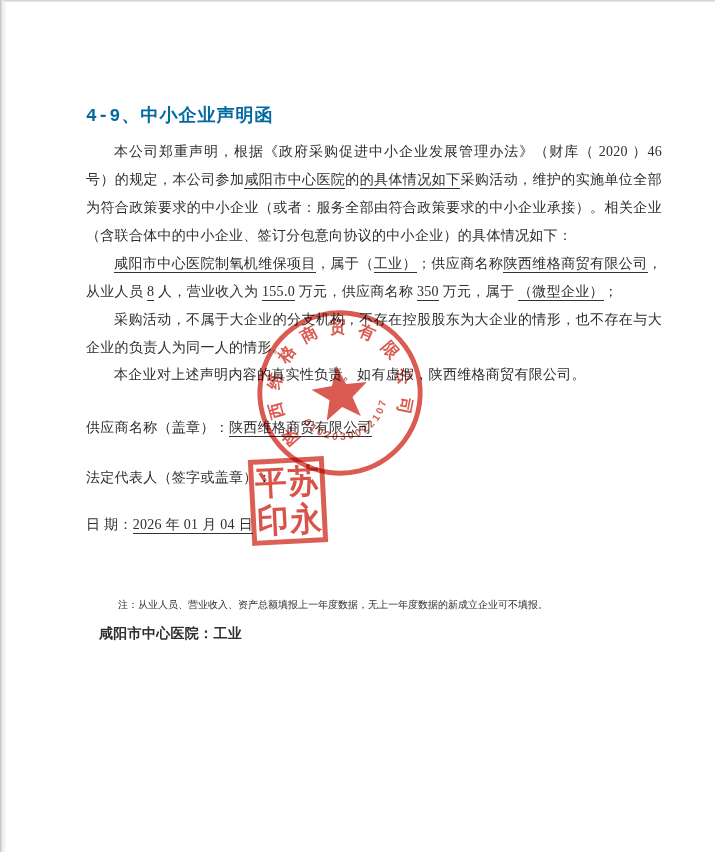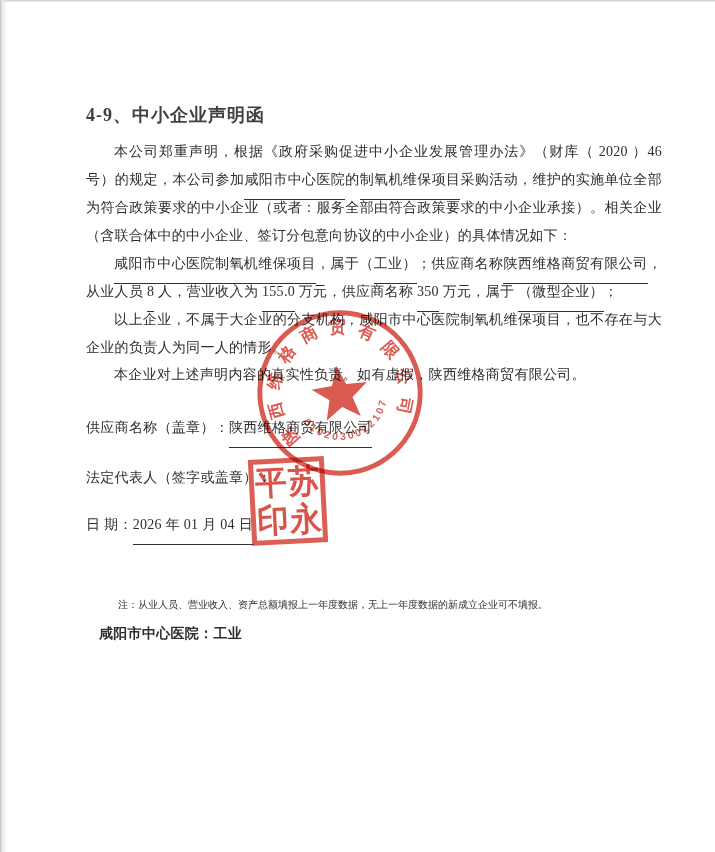--- a/index.html
+++ b/index.html
@@ -9,33 +9,33 @@
     font-family:"Liberation Serif","DejaVu Serif",serif;
     color:#2e2e2e;
   }
   .edge-top{position:absolute;left:0;top:0;width:715px;height:2px;
     background:linear-gradient(to bottom,#c7ced0,#eef1f1);}
   .edge-left{position:absolute;left:0;top:0;width:7px;height:852px;
     background:linear-gradient(to right,#bdbdbd 0px,#e9e9e9 2px,rgba(255,255,255,0) 7px);}
   .doc{position:absolute;left:86px;top:0;width:576px;}
   .title{
     position:absolute;left:0;top:103px;margin:0;
-    font-size:18px;font-weight:bold;letter-spacing:1px;color:#404040;
+    font-size:18px;font-weight:bold;letter-spacing:1px;color:#0369a1;font-family:Liberation Mono, monospace;
   }
   .para{
     position:absolute;left:0;margin:0;width:576px;
     font-size:14px;line-height:28px;text-align:justify;
     letter-spacing:.3px;
   }
   .indent{ text-indent:2em; }
   .row{
     position:absolute;left:0;margin:0;white-space:nowrap;
     font-size:14px;line-height:20px;letter-spacing:.3px;
   }
-  .u{ border-bottom:1px solid #333; padding-bottom:12px; }
+  .u{ border-bottom:1px solid #333; padding-bottom:1px; }
   .note{ font-size:10px; letter-spacing:0; }
   .bold{ font-weight:bold; }
   
   .stamp-round{
     position:absolute;left:252px;top:305px;width:176px;height:176px;
     transform:rotate(-14deg);
     mix-blend-mode:multiply;opacity:.88;z-index:5;pointer-events:none;
   }
   .stamp-square{
     position:absolute;left:250px;top:458px;width:66px;height:76px;
@@ -52,25 +52,25 @@
 </head>
 <body>
 
 <div class="edge-top"></div>
 <div class="edge-left"></div>
 
 <div class="doc">
 
   <h1 class="title">4-9、中小企业声明函</h1>
 
-  <p class="para indent" style="top:138px"><span>本公司郑重声明，根据《政府采购促进中小企业发展管理办法》（财库（ 2020 ）46 号）的规定，本公司参加</span><span class="u">咸阳市中心医院</span><span>的</span><span class="u">制氧机维保项目</span><span>采购活动，维护的实施单位全部为符合政策要求的中小企业（或者：服务全部由符合政策要求的中小企业承接）。相关企业 （含联合体中的中小企业、签订分包意向协议的中小企业）的具体情况如下：</span></p>
+  <p class="para indent" style="top:138px"><span>本公司郑重声明，根据《政府采购促进中小企业发展管理办法》（财库（ 2020 ）46 号）的规定，本公司参加</span><span class="u">咸阳市中心医院</span><span>的</span><span class="u">的具体情况如下</span><span>采购活动，维护的实施单位全部为符合政策要求的中小企业（或者：服务全部由符合政策要求的中小企业承接）。相关企业 （含联合体中的中小企业、签订分包意向协议的中小企业）的具体情况如下：</span></p>
 
   <p class="para indent" style="top:250px"><span class="u">咸阳市中心医院制氧机维保项目</span><span>，属于（</span><span class="u">工业）</span><span>；供应商名称</span><span class="u">陕西维格商贸有限公司</span><span>，从业人员 </span><span class="u">8</span><span> 人，营业收入为 </span><span class="u">155.0</span><span> 万元，供应商名称 </span><span class="u">350</span><span> 万元，属于 </span><span class="u">（微型企业）</span><span>；</span></p>
 
-  <p class="para indent" style="top:306px">以上企业，不属于大企业的分支机构，咸阳市中心医院制氧机维保项目，也不存在与大企业的负责人为同一人的情形。</p>
+  <p class="para indent" style="top:306px">采购活动，不属于大企业的分支机构，不存在控股股东为大企业的情形，也不存在与大企业的负责人为同一人的情形。</p>
 
   <p class="para indent" style="top:361px">本企业对上述声明内容的真实性负责。如有虚假，陕西维格商贸有限公司。</p>
 
   <p class="row" style="top:418px"><span>供应商名称（盖章）：</span><span class="u">陕西维格商贸有限公司</span></p>
 
   <p class="row" style="top:468px"><span>法定代表人（签字或盖章）：</span></p>
 
   <p class="row" style="top:515px"><span>日 期：</span><span class="u">2026 年 01 月 04 日</span></p>
 
   <p class="row note" style="top:595px;left:32px">注：从业人员、营业收入、资产总额填报上一年度数据，无上一年度数据的新成立企业可不填报。</p>

